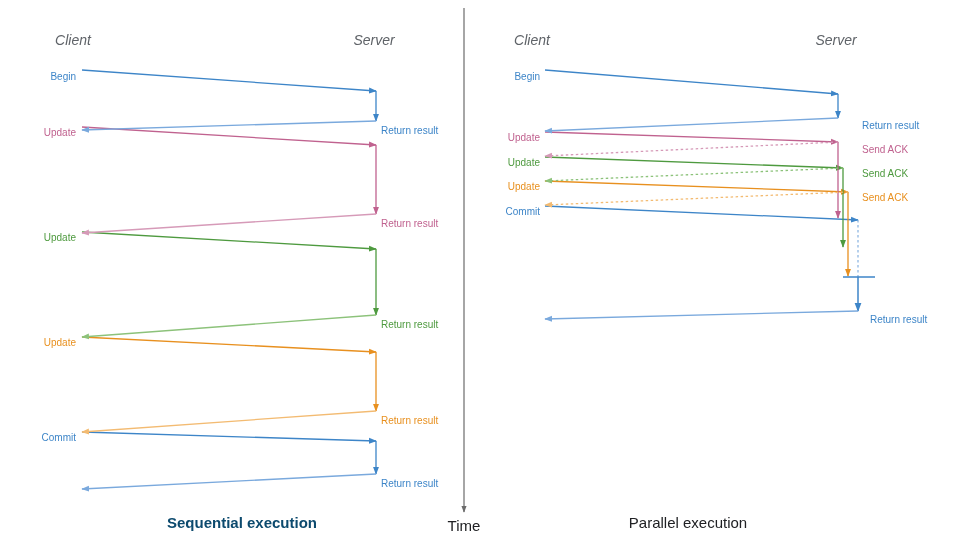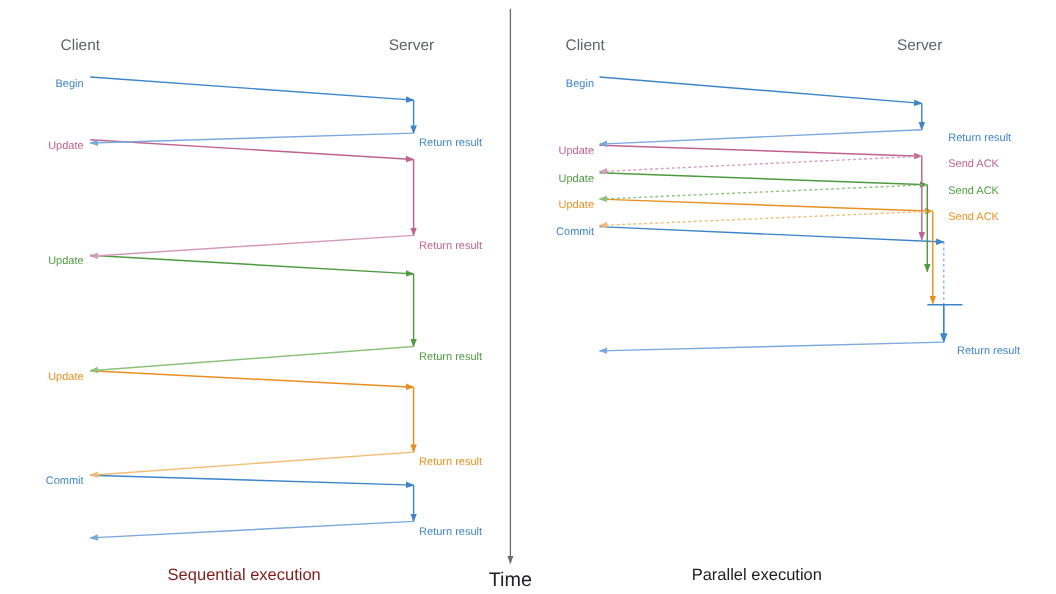--- a/index.html
+++ b/index.html
@@ -28,29 +28,30 @@
   .lbl {
     position: absolute;
     white-space: nowrap;
     font-size: 10px;
     line-height: 1;
     font-family: "Liberation Sans", sans-serif;
   }
   .lbl.r { transform: translateX(-100%); }
   .lbl.c { transform: translateX(-50%); }
   .hdr {
+    font-style: italic;
     font-size: 14px;
     color: #5f6368;
   }
   .caption {
     font-size: 15px;
     color: #202124;
   }
   .timelbl {
-    font-size: 18px;
+    font-size: 15px;
     color: #202124;
   }
 </style>
 </head>
 <body>
 
 <div id="canvas">
   <svg id="diagram-svg" viewBox="0 0 960 540">
       <defs>
         <marker id="ah-6b6b6b" viewBox="0 0 10 10" refX="9" refY="5" markerWidth="6" markerHeight="6" orient="auto-start-reverse" markerUnits="strokeWidth">
@@ -122,21 +123,21 @@
       <div class="lbl r" style="left: 76px; top: 72px; color: rgb(61, 133, 200);">Begin</div>
       <div class="lbl r" style="left: 76px; top: 128px; color: rgb(192, 98, 143);">Update</div>
       <div class="lbl r" style="left: 76px; top: 233px; color: rgb(78, 154, 63);">Update</div>
       <div class="lbl r" style="left: 76px; top: 338px; color: rgb(232, 144, 31);">Update</div>
       <div class="lbl r" style="left: 76px; top: 433px; color: rgb(61, 133, 200);">Commit</div>
       <div class="lbl " style="left: 381px; top: 126px; color: rgb(61, 133, 200);">Return result</div>
       <div class="lbl " style="left: 381px; top: 219px; color: rgb(192, 98, 143);">Return result</div>
       <div class="lbl " style="left: 381px; top: 320px; color: rgb(78, 154, 63);">Return result</div>
       <div class="lbl " style="left: 381px; top: 416px; color: rgb(232, 144, 31);">Return result</div>
       <div class="lbl " style="left: 381px; top: 479px; color: rgb(61, 133, 200);">Return result</div>
-      <div class="lbl c caption" style="left: 222px; top: 515px; color: #7f1d1d;">Sequential execution</div>
+      <div class="lbl c caption" style="left: 242px; top: 515px; color: #0c4a6e; font-weight: bold;">Sequential execution</div>
       <div class="lbl c hdr" style="left: 532px; top: 33px; color: rgb(95, 99, 104);">Client</div>
       <div class="lbl c hdr" style="left: 836px; top: 33px; color: rgb(95, 99, 104);">Server</div>
       <div class="lbl r" style="left: 540px; top: 72px; color: rgb(61, 133, 200);">Begin</div>
       <div class="lbl r" style="left: 540px; top: 133px; color: rgb(192, 98, 143);">Update</div>
       <div class="lbl r" style="left: 540px; top: 158px; color: rgb(78, 154, 63);">Update</div>
       <div class="lbl r" style="left: 540px; top: 182px; color: rgb(232, 144, 31);">Update</div>
       <div class="lbl r" style="left: 540px; top: 207px; color: rgb(61, 133, 200);">Commit</div>
       <div class="lbl " style="left: 862px; top: 121px; color: rgb(61, 133, 200);">Return result</div>
       <div class="lbl " style="left: 862px; top: 145px; color: rgb(192, 98, 143);">Send ACK</div>
       <div class="lbl " style="left: 862px; top: 169px; color: rgb(78, 154, 63);">Send ACK</div>

